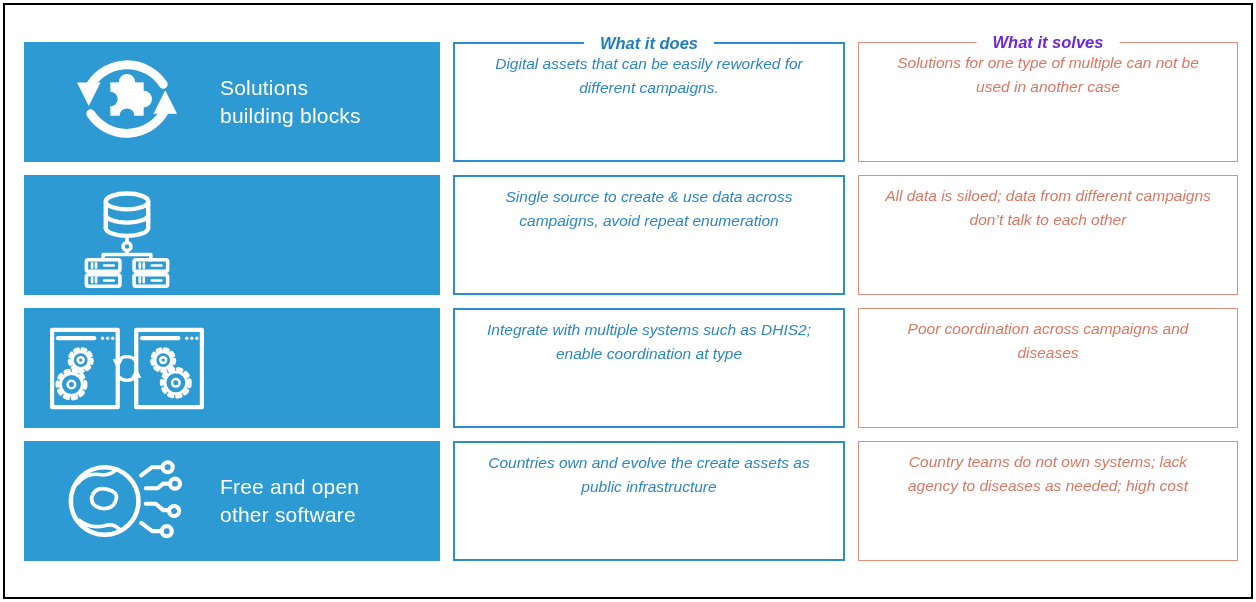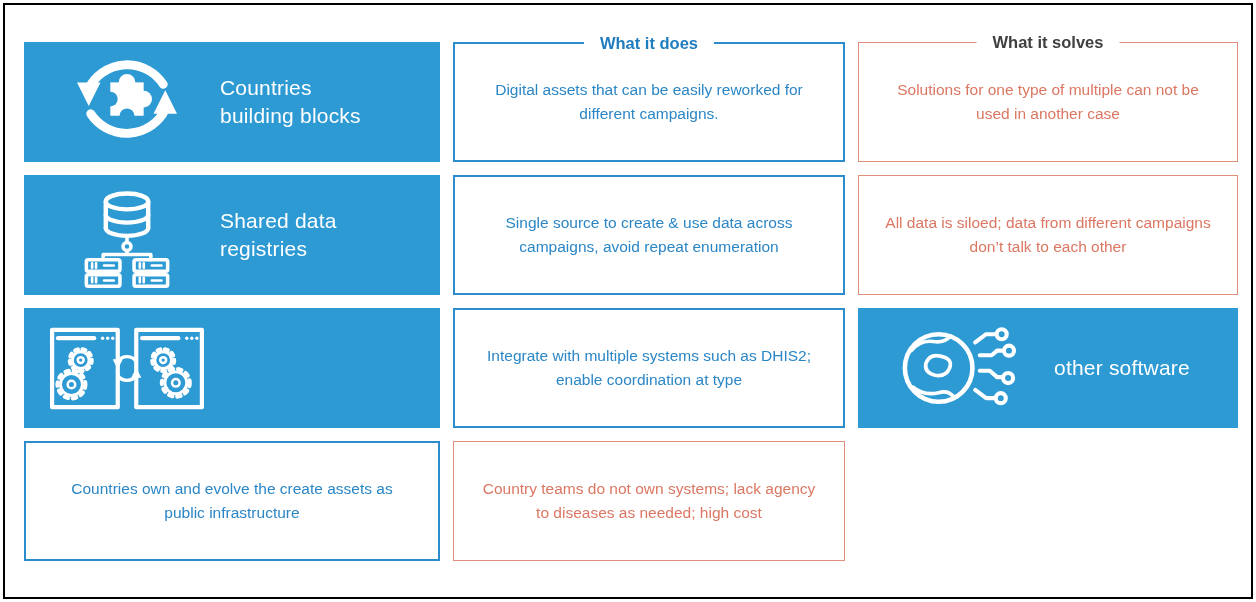--- a/index.html
+++ b/index.html
@@ -14,33 +14,33 @@
   }
   .bluecard{
     background:#2D9AD3;color:#fff;
     display:flex;align-items:center;
   }
   .icon-wrap{flex:0 0 186px;display:flex;align-items:center;justify-content:center;padding-left:10px;}
   .label{font-size:21px;line-height:1.32;font-weight:500;letter-spacing:.2px;}
   .label span{display:block;}
   .outcard{
     background:#fff;position:relative;
-    display:flex;align-items:center;justify-content:center;
-    text-align:center;padding:8px 26px;box-sizing:border-box;
+    display:flex;align-items:flex-start;justify-content:center;
+    text-align:center;padding:8px 26px;box-sizing:border-box;font-style:italic;
   }
   .does-card{border:2px solid #2D8CCB;color:#2B86C6;}
   .solves-card{border:1.5px solid #E0907A;color:#DB7762;}
   .cardtext{font-size:15.5px;line-height:1.55;font-weight:500;}
   .legend{
     position:absolute;top:-12px;left:50%;transform:translateX(-50%);
     background:#fff;padding:0 16px;white-space:nowrap;
     font-size:16.5px;font-weight:bold;line-height:22px;
   }
   .legend-does{color:#1F7CBF;}
-  .legend-solves{color:#404040;}
+  .legend-solves{color:#6d28d9;}
   svg{display:block;}
   .stroke{fill:none;stroke:#fff;stroke-linecap:round;stroke-linejoin:round;}
 </style>
 </head>
 <body>
 
 <div class="frame"></div>
 
 <div class="grid">
 
@@ -52,21 +52,21 @@
         <path class="stroke" stroke-width="9" d="M28 64 A44 44 0 0 0 104 60"></path>
         <polygon points="92,64 116,64 104,40" fill="#fff"></polygon>
         <rect x="48" y="32" width="34" height="34" fill="#fff"></rect>
         <circle cx="65" cy="32" r="8.5" fill="#fff"></circle>
         <circle cx="82" cy="49" r="8.5" fill="#fff"></circle>
         <circle cx="48" cy="49" r="7.5" fill="#2D9AD3"></circle>
         <circle cx="65" cy="66" r="7.5" fill="#2D9AD3"></circle>
       </svg>
     </div>
     <div class="label">
-      <span>Countries</span>
+      <span>Solutions</span>
       <span>building blocks</span>
     </div>
   </div>
 
   <div class="outcard does-card">
     <div class="legend legend-does">What it does</div>
     <div class="cardtext">Digital assets that can be easily reworked for different campaigns.</div>
   </div>
 
   <div class="outcard solves-card">
@@ -86,24 +86,20 @@
         <path class="stroke" stroke-width="4" d="M60 77.5 V82 M33 82 H87 M33 82 V88 M87 82 V88"></path>
         <rect class="stroke" stroke-width="4" x="14" y="88" width="38" height="13" rx="2"></rect>
         <rect class="stroke" stroke-width="4" x="14" y="105" width="38" height="13" rx="2"></rect>
         <rect class="stroke" stroke-width="4" x="68" y="88" width="38" height="13" rx="2"></rect>
         <rect class="stroke" stroke-width="4" x="68" y="105" width="38" height="13" rx="2"></rect>
         <path class="stroke" stroke-width="3" d="M20.5 92 V97 M25 92 V97 M34 94.5 H45"></path>
         <path class="stroke" stroke-width="3" d="M20.5 108.5 V113.5 M25 108.5 V113.5 M34 111.5 H45"></path>
         <path class="stroke" stroke-width="3" d="M74.5 92 V97 M79 92 V97 M88 94.5 H99"></path>
         <path class="stroke" stroke-width="3" d="M74.5 108.5 V113.5 M79 108.5 V113.5 M88 111.5 H99"></path>
       </svg>
-    </div>
-    <div class="label">
-      <span>Shared data</span>
-      <span>registries</span>
     </div>
   </div>
 
   <div class="outcard does-card">
     <div class="cardtext">Single source to create &amp; use data across campaigns, avoid repeat enumeration</div>
   </div>
 
   <div class="outcard solves-card">
     <div class="cardtext">All data is siloed; data from different campaigns don’t talk to each other</div>
   </div>
@@ -141,40 +137,44 @@
         <path class="stroke" stroke-width="4" d="M84 68 A13 13 0 0 0 106 68"></path>
         <polygon points="100,71 112,71 106,59" fill="#fff"></polygon>
       </svg>
     </div>
   </div>
 
   <div class="outcard does-card">
     <div class="cardtext">Integrate with multiple systems such as DHIS2; enable coordination at type</div>
   </div>
 
+  <div class="outcard solves-card">
+    <div class="cardtext">Poor coordination across campaigns and diseases</div>
+  </div>
 
   <div class="bluecard">
     <div class="icon-wrap">
       <svg width="137" height="110" viewBox="0 0 150 120">
         <circle class="stroke" stroke-width="5" cx="50" cy="60" r="37"></circle>
         <path class="stroke" stroke-width="4" d="M20 41 Q30 29 44 31 Q56 33 63 25"></path>
         <path class="stroke" stroke-width="4" d="M36 55 Q40 44 52 47 Q66 50 62 60 Q58 70 46 68 Q34 65 36 55 Z"></path>
         <path class="stroke" stroke-width="4" d="M22 81 Q34 91 50 87 Q60 84 66 91"></path>
 
         <path class="stroke" stroke-width="4.5" d="M90 32 L102 23 H111"></path>
         <circle class="stroke" stroke-width="4.5" cx="119" cy="23" r="5.5"></circle>
         <path class="stroke" stroke-width="4.5" d="M95 46 H108 L114 41 H119"></path>
         <circle class="stroke" stroke-width="4.5" cx="127" cy="41" r="5.5"></circle>
         <path class="stroke" stroke-width="4.5" d="M95 63 H106 L114 70 H118"></path>
         <circle class="stroke" stroke-width="4.5" cx="126" cy="71" r="5.5"></circle>
         <path class="stroke" stroke-width="4.5" d="M90 84 L102 93 H110"></path>
         <circle class="stroke" stroke-width="4.5" cx="118" cy="93" r="5.5"></circle>
       </svg>
     </div>
     <div class="label">
+      <span>Free and open</span>
       <span>other software</span>
     </div>
   </div>
 
   <div class="outcard does-card">
     <div class="cardtext">Countries own and evolve the create assets as public infrastructure</div>
   </div>
 
   <div class="outcard solves-card">
     <div class="cardtext">Country teams do not own systems; lack agency to diseases as needed; high cost</div>

